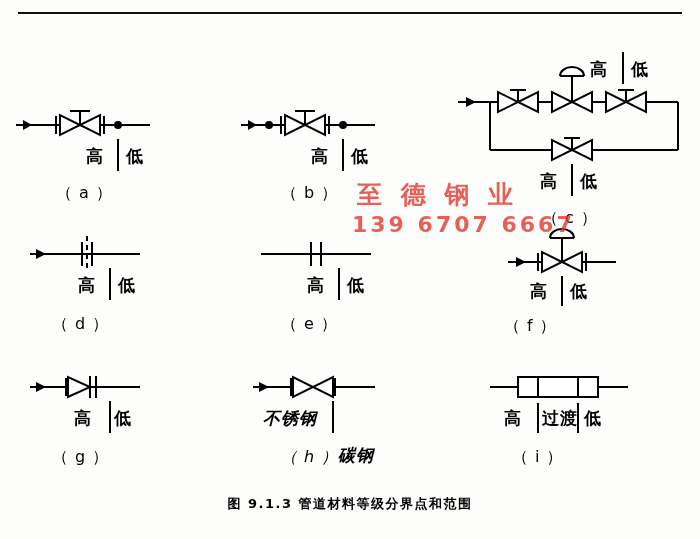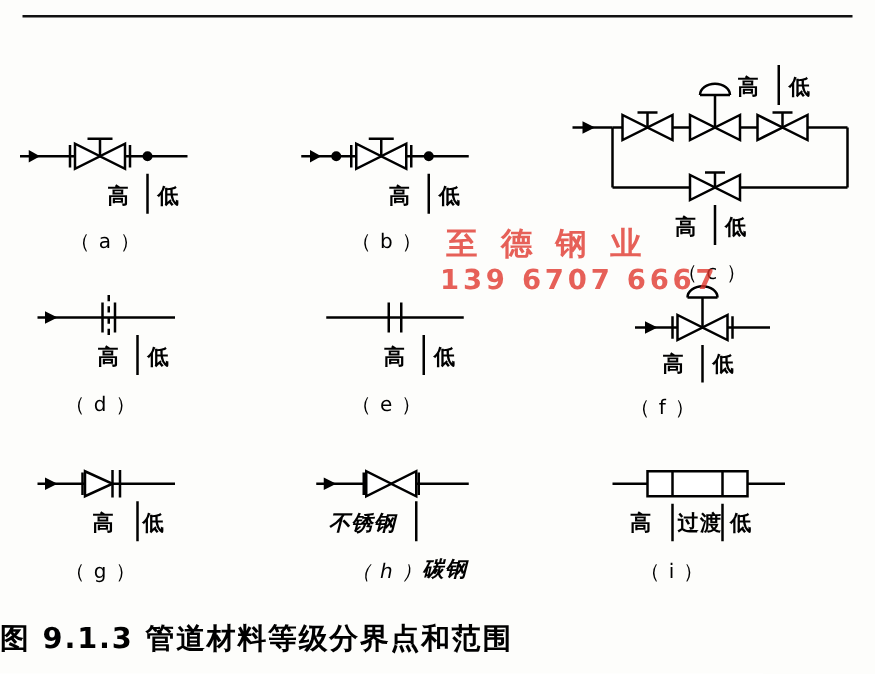--- a/index.html
+++ b/index.html
@@ -48,21 +48,22 @@
     font-size: 16px;
     font-weight: 400;
     color: #000;
     white-space: nowrap;
     letter-spacing: 1px;
   }
   .figtitle {
     position: absolute;
     left: 0;
     width: 700px;
-    font-size: 23px;
+    text-align: center;
+    font-size: 13px;
     font-weight: 700;
     color: #000;
     letter-spacing: 1.5px;
   }
   .watermark {
     position: absolute;
     color: #e0352b;
     opacity: .78;
     font-weight: 700;
     white-space: nowrap;

